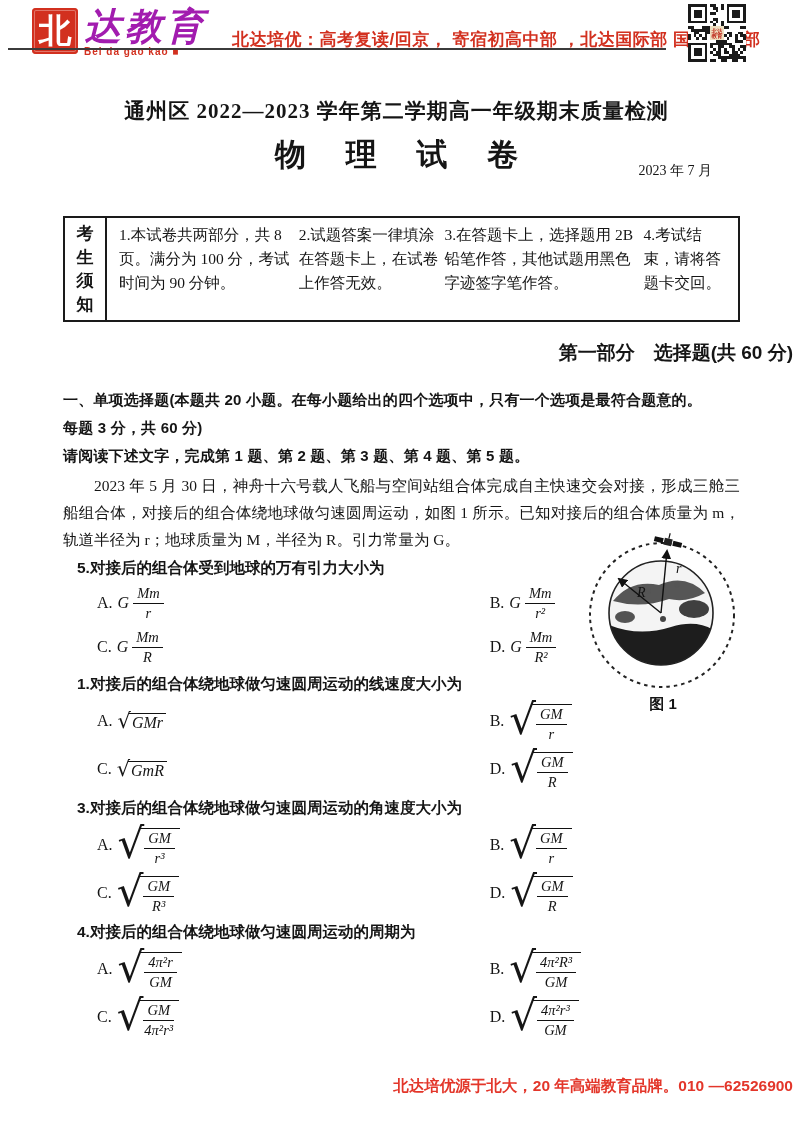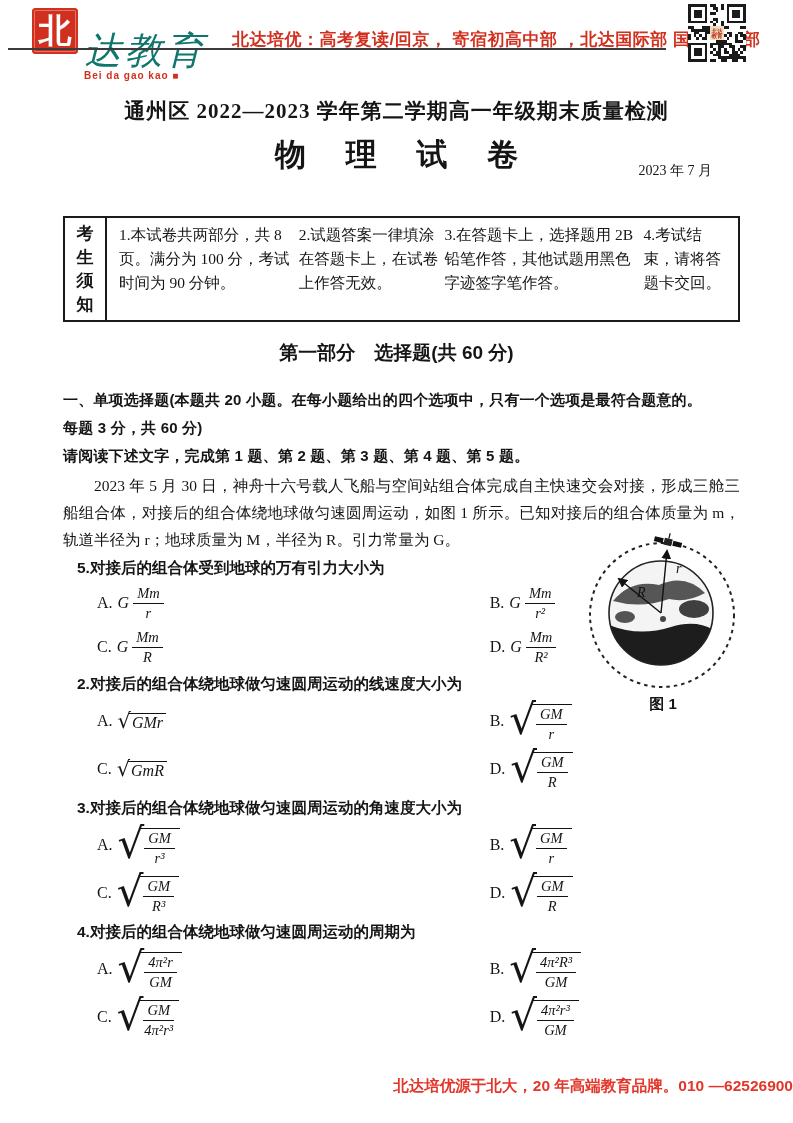--- a/index.html
+++ b/index.html
@@ -8,22 +8,22 @@
     position:relative; width:793px; height:1123px; margin:0 auto;
     background:#ffffff; overflow:hidden; color:#151515;
     font-family:"Liberation Serif","DejaVu Serif",serif;
   }
   
   .logo-wrap { position:absolute; left:32px; top:8px; display:flex; align-items:flex-start; }
   .seal { width:46px; height:46px; background:#d2301f; border-radius:4px; display:flex;
           align-items:center; justify-content:center; color:#fff; font-size:33px; font-weight:bold;
           box-shadow:inset 0 0 0 2px #d2301f, inset 0 0 0 3px #ffffff55; }
   .brand-col { margin-left:6px; }
-  .brand { color:#0f766e; font-size:37px; font-weight:normal; font-style:italic;
-           letter-spacing:4px; line-height:38px; font-family:"Liberation Serif",serif;margin-top:24px; }
+  .brand { color:#a21caf; font-size:37px; font-weight:bold; font-style:italic;
+           letter-spacing:4px; line-height:38px; font-family:"Liberation Serif",serif; }
   .brand-sub { color:#d2301f; font-size:10px; font-weight:bold; letter-spacing:1px; margin-top:0px;
                font-family:Liberation Sans, sans-serif; }
   .tagline { position:absolute; left:232px; top:28px; color:#d2301f; font-weight:bold;
              font-size:17px; font-family:"Liberation Sans","DejaVu Sans",sans-serif; letter-spacing:0.5px; }
   .head-rule { position:absolute; left:8px; top:48px; width:658px; height:2px; background:#3b3b3b; }
   .qr { position:absolute; left:688px; top:4px; width:58px; height:58px; }
   
   .title1 { position:absolute; left:0; top:97px; width:100%; text-align:center;
             font-size:21px; font-weight:bold; letter-spacing:1px; }
   .title2 { position:absolute; left:0; top:134px; width:100%; text-align:center;
@@ -31,21 +31,21 @@
   .title-date { position:absolute; right:81px; top:162px; font-size:14px; }
   
   .notice { position:absolute; left:63px; top:216px; width:677px; height:106px;
             border:2px solid #1a1a1a; display:flex; }
   .notice-side { width:42px; border-right:2px solid #1a1a1a; display:flex; flex-direction:column;
                  align-items:center; justify-content:space-around; padding:4px 0;
                  font-family:"Liberation Sans",sans-serif; font-weight:bold; font-size:17px; }
   .notice-items { flex:1; padding:5px 10px 4px 12px; display:flex; flex-direction:row; justify-content:space-around; }
   .notice-items div { font-size:15.5px; line-height:24px; }
   
-  .part-heading { position:absolute; left:0; top:340px; width:100%; text-align:center;
+  .part-heading { position:absolute; left:0; top:340px; width:100%; text-align:right;
                   font-size:19px; font-weight:bold; font-family:"Liberation Sans",sans-serif; }
   .flow { position:absolute; left:63px; top:386px; width:677px; }
   .intro-line { font-family:"Liberation Sans",sans-serif; font-weight:bold; font-size:15px;
                 line-height:28px; letter-spacing:0.2px; }
   .passage { font-size:15.5px; line-height:27px; text-indent:2em; text-align:justify; margin-top:2px; }
   
   .q-stem { font-family:"Liberation Sans",sans-serif; font-weight:600; font-size:15.5px;
             line-height:26px; padding-left:14px; margin-top:2px; }
   .opt-grid { display:grid; grid-template-columns:58% 42%; }
   .opt { display:flex; align-items:center; height:44px; padding-left:34px; }
@@ -280,21 +280,21 @@
             <span class="opt-label">D.</span>
             <span class="formula">
               <span class="pre">G</span>
               <span class="frac">
                 <span class="fnum">Mm</span>
                 <span class="fden">R²</span>
               </span>
             </span>
           </div>
         </div>
-        <div class="q-stem">2.对接后的组合体绕地球做匀速圆周运动的线速度大小为</div>
+        <div class="q-stem">1.对接后的组合体绕地球做匀速圆周运动的线速度大小为</div>
         <div class="opt-grid">
           <div class="opt tall-row">
             <span class="opt-label">A.</span>
             <span class="formula">
               <span class="sqrt inline">
                 <span class="radical">√</span>
                 <span class="under"><span>GMr</span></span>
               </span>
             </span>
           </div>

